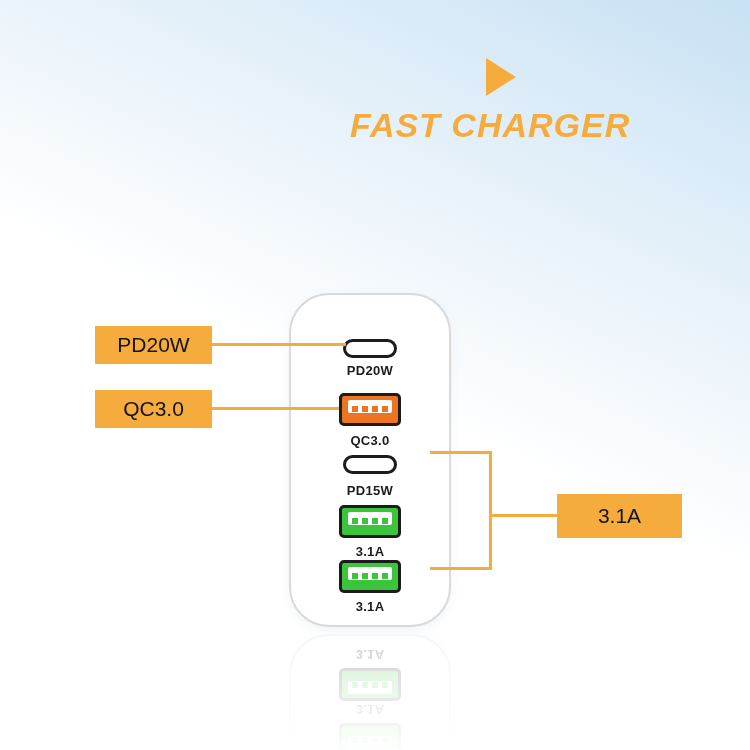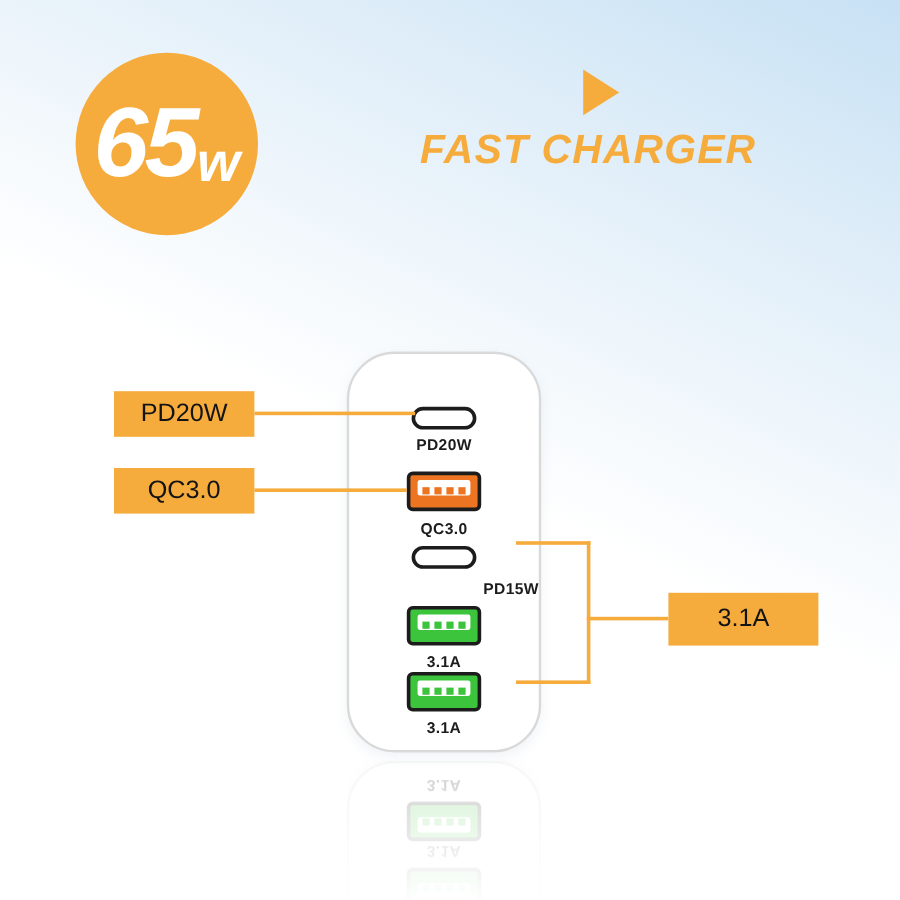--- a/index.html
+++ b/index.html
@@ -64,21 +64,21 @@
   .usba.orange{background:var(--port-orange);}
   .usba.orange .pin{background:var(--port-orange);}
   .usba.green{background:var(--port-green);}
   .usba.green .pin{background:var(--port-green);}
   .port-label{
     position:absolute;left:0;width:100%;text-align:center;
     font-size:13px;font-weight:bold;color:#1c1c1c;letter-spacing:0.3px;
   }
   .p1{top:44px;}  .lb1{top:68px;}
   .p2{top:98px;}  .lb2{top:138px;}
-  .p3{top:160px;} .lb3{top:188px;text-align:right;}
+  .p3{top:160px;} .lb3{top:188px;}
   .p4{top:210px;} .lb4{top:249px;}
   .p5{top:265px;} .lb5{top:304px;}
   
   .callout{
     position:absolute;background:var(--accent);
     display:flex;align-items:center;justify-content:center;
     font-size:21px;color:#141414;z-index:2;
   }
   .co-pd20w{left:95px;top:326px;width:117px;height:38px;}
   .co-qc30{left:95px;top:390px;width:117px;height:38px;}
@@ -89,24 +89,20 @@
   .l-31a-top{left:430px;top:451px;width:62px;height:3px;}
   .l-31a-vert{left:489px;top:451px;width:3px;height:119px;}
   .l-31a-bot{left:430px;top:567px;width:62px;height:3px;}
   .l-31a-mid{left:489px;top:514px;width:68px;height:3px;}
 </style>
 </head>
 <body>
 
 <div class="stage">
 
-  <div class="badge">
-    <span class="value">65</span>
-    <span class="unit">w</span>
-  </div>
 
   <div class="triangle"></div>
   <div class="headline">FAST CHARGER</div>
 
   <div class="charger">
     <div class="usbc p1"></div>
     <div class="port-label lb1">PD20W</div>
 
     <div class="usba orange p2">
       <div class="tongue">

